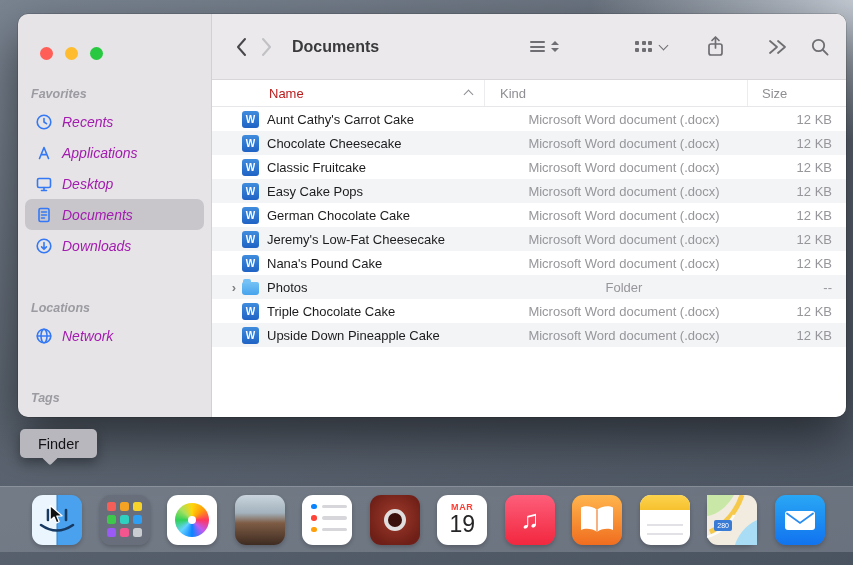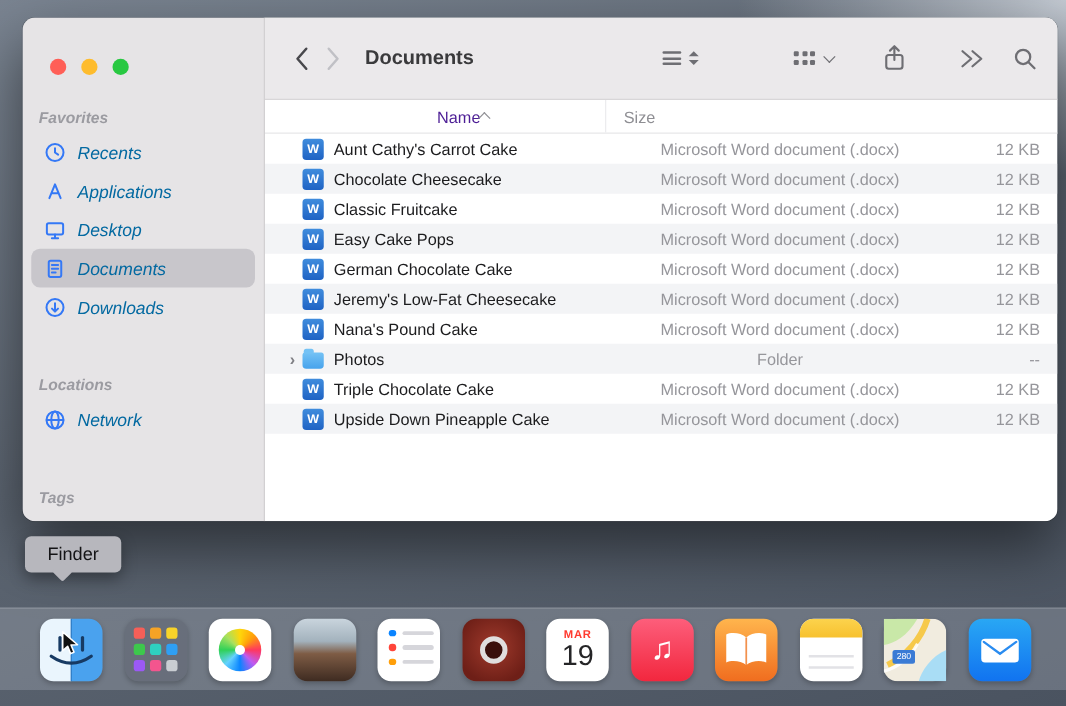--- a/index.html
+++ b/index.html
@@ -18,21 +18,21 @@
     box-shadow:0 22px 48px rgba(0,0,0,0.5), 0 0 0 0.5px rgba(0,0,0,0.25); }
 
   .sidebar { flex:0 0 194px; width:194px; background:#e6e4e6; border-right:1px solid #d2d0d2;font-style:italic; }
   .traffic-lights { display:flex; gap:12px; padding:33px 0 0 22px; }
   .light { width:13px; height:13px; border-radius:50%; }
   .light.red { background:#ff5f57; } .light.yellow { background:#febc2e; } .light.green { background:#28c841; }
 
   .side-section-label { margin:27px 0 5px 13px; font-size:12.5px; font-weight:700; color:#9b9ba1; }
   .side-section-label.more-space { margin-top:40px; }
   .side-item { display:flex; align-items:center; gap:9px; height:31px; margin:0 7px;
-    padding-left:10px; border-radius:7px; font-size:14px; color:#0369a1; cursor:default; }
+    padding-left:10px; border-radius:7px; font-size:14px; color:#a21caf; cursor:default; }
   .side-item.selected { background:#c8c6cb; }
   .side-item svg { width:18px; height:18px; flex:0 0 18px; }
   .side-item svg * { stroke:#3478f6; stroke-width:1.6; fill:none; stroke-linecap:round; stroke-linejoin:round; }
 
   .main { flex:1; min-width:0; display:flex; flex-direction:column; background:#fff; }
 
   .toolbar { flex:0 0 66px; height:66px; background:#ebe9eb; border-bottom:1px solid #d8d6d8;
     display:flex; align-items:center; padding:0 16px; }
   .nav-btn { display:flex; align-items:center; justify-content:center; width:26px; height:26px; }
   .toolbar-title { font-size:16px; font-weight:700; color:#3a3a3c; margin-left:12px; }
@@ -47,21 +47,21 @@
   .grid-dots span { width:4px; height:4px; border-radius:1px; background:#6e6e73; }
   .chev-down { width:7px; height:7px; border-right:1.7px solid #6e6e73; border-bottom:1.7px solid #6e6e73;
     transform:rotate(45deg); margin-left:8px; margin-top:-3px; }
   .tb-share { margin-left:38px; }
   .tb-more { margin-left:40px; }
   .tb-search { margin-left:22px; }
 
   .cols-header { flex:0 0 27px; height:27px; display:grid; grid-template-columns:273px 263px 1fr;
     border-bottom:1px solid #e7e7e9; font-size:13px; color:#8e8e93; background:#fff; }
   .col { display:flex; align-items:center; height:100%; }
-  .col-name { padding:0 12px 0 57px; color:#4c1d95; justify-content:center; border-right:1px solid #ececee; }
+  .col-name { padding:0 12px 0 57px; color:#b91c1c; justify-content:space-between; border-right:1px solid #ececee; }
   .sort-caret { width:7px; height:7px; border-left:1.7px solid #8e8e93; border-top:1.7px solid #8e8e93;
     transform:rotate(45deg); margin-top:3px; }
   .col-kind { padding-left:15px; border-right:1px solid #ececee; }
   .col-size { padding-left:14px; }
 
   .file-list { flex:1; overflow:hidden; }
   .file-row { display:grid; grid-template-columns:273px 263px 1fr; height:24px; align-items:center; font-size:13px; }
   .file-row.alt { background:#f3f4f6; }
   .cell-name { display:flex; align-items:center; padding-left:14px; min-width:0; color:#1c1c1e; }
   .disclosure { width:16px; flex:0 0 16px; text-align:center; color:#7f7f84; font-size:13px; font-weight:700; visibility:hidden; }
@@ -270,20 +270,23 @@
               <path d="M13 13 L17.6 17.6"></path>
           </svg>
         </div>
       </div>
 
       <div class="cols-header">
         <div class="col col-name">
           <span>Name</span>
           <span class="sort-caret"></span>
         </div>
+        <div class="col col-kind">
+          <span>Kind</span>
+        </div>
         <div class="col col-size">
           <span>Size</span>
         </div>
       </div>
 
       <div class="file-list">
           <div class="file-row">
       <div class="cell-name">
         <span class="disclosure"></span>
         <span class="file-icon icon-word">W</span>

